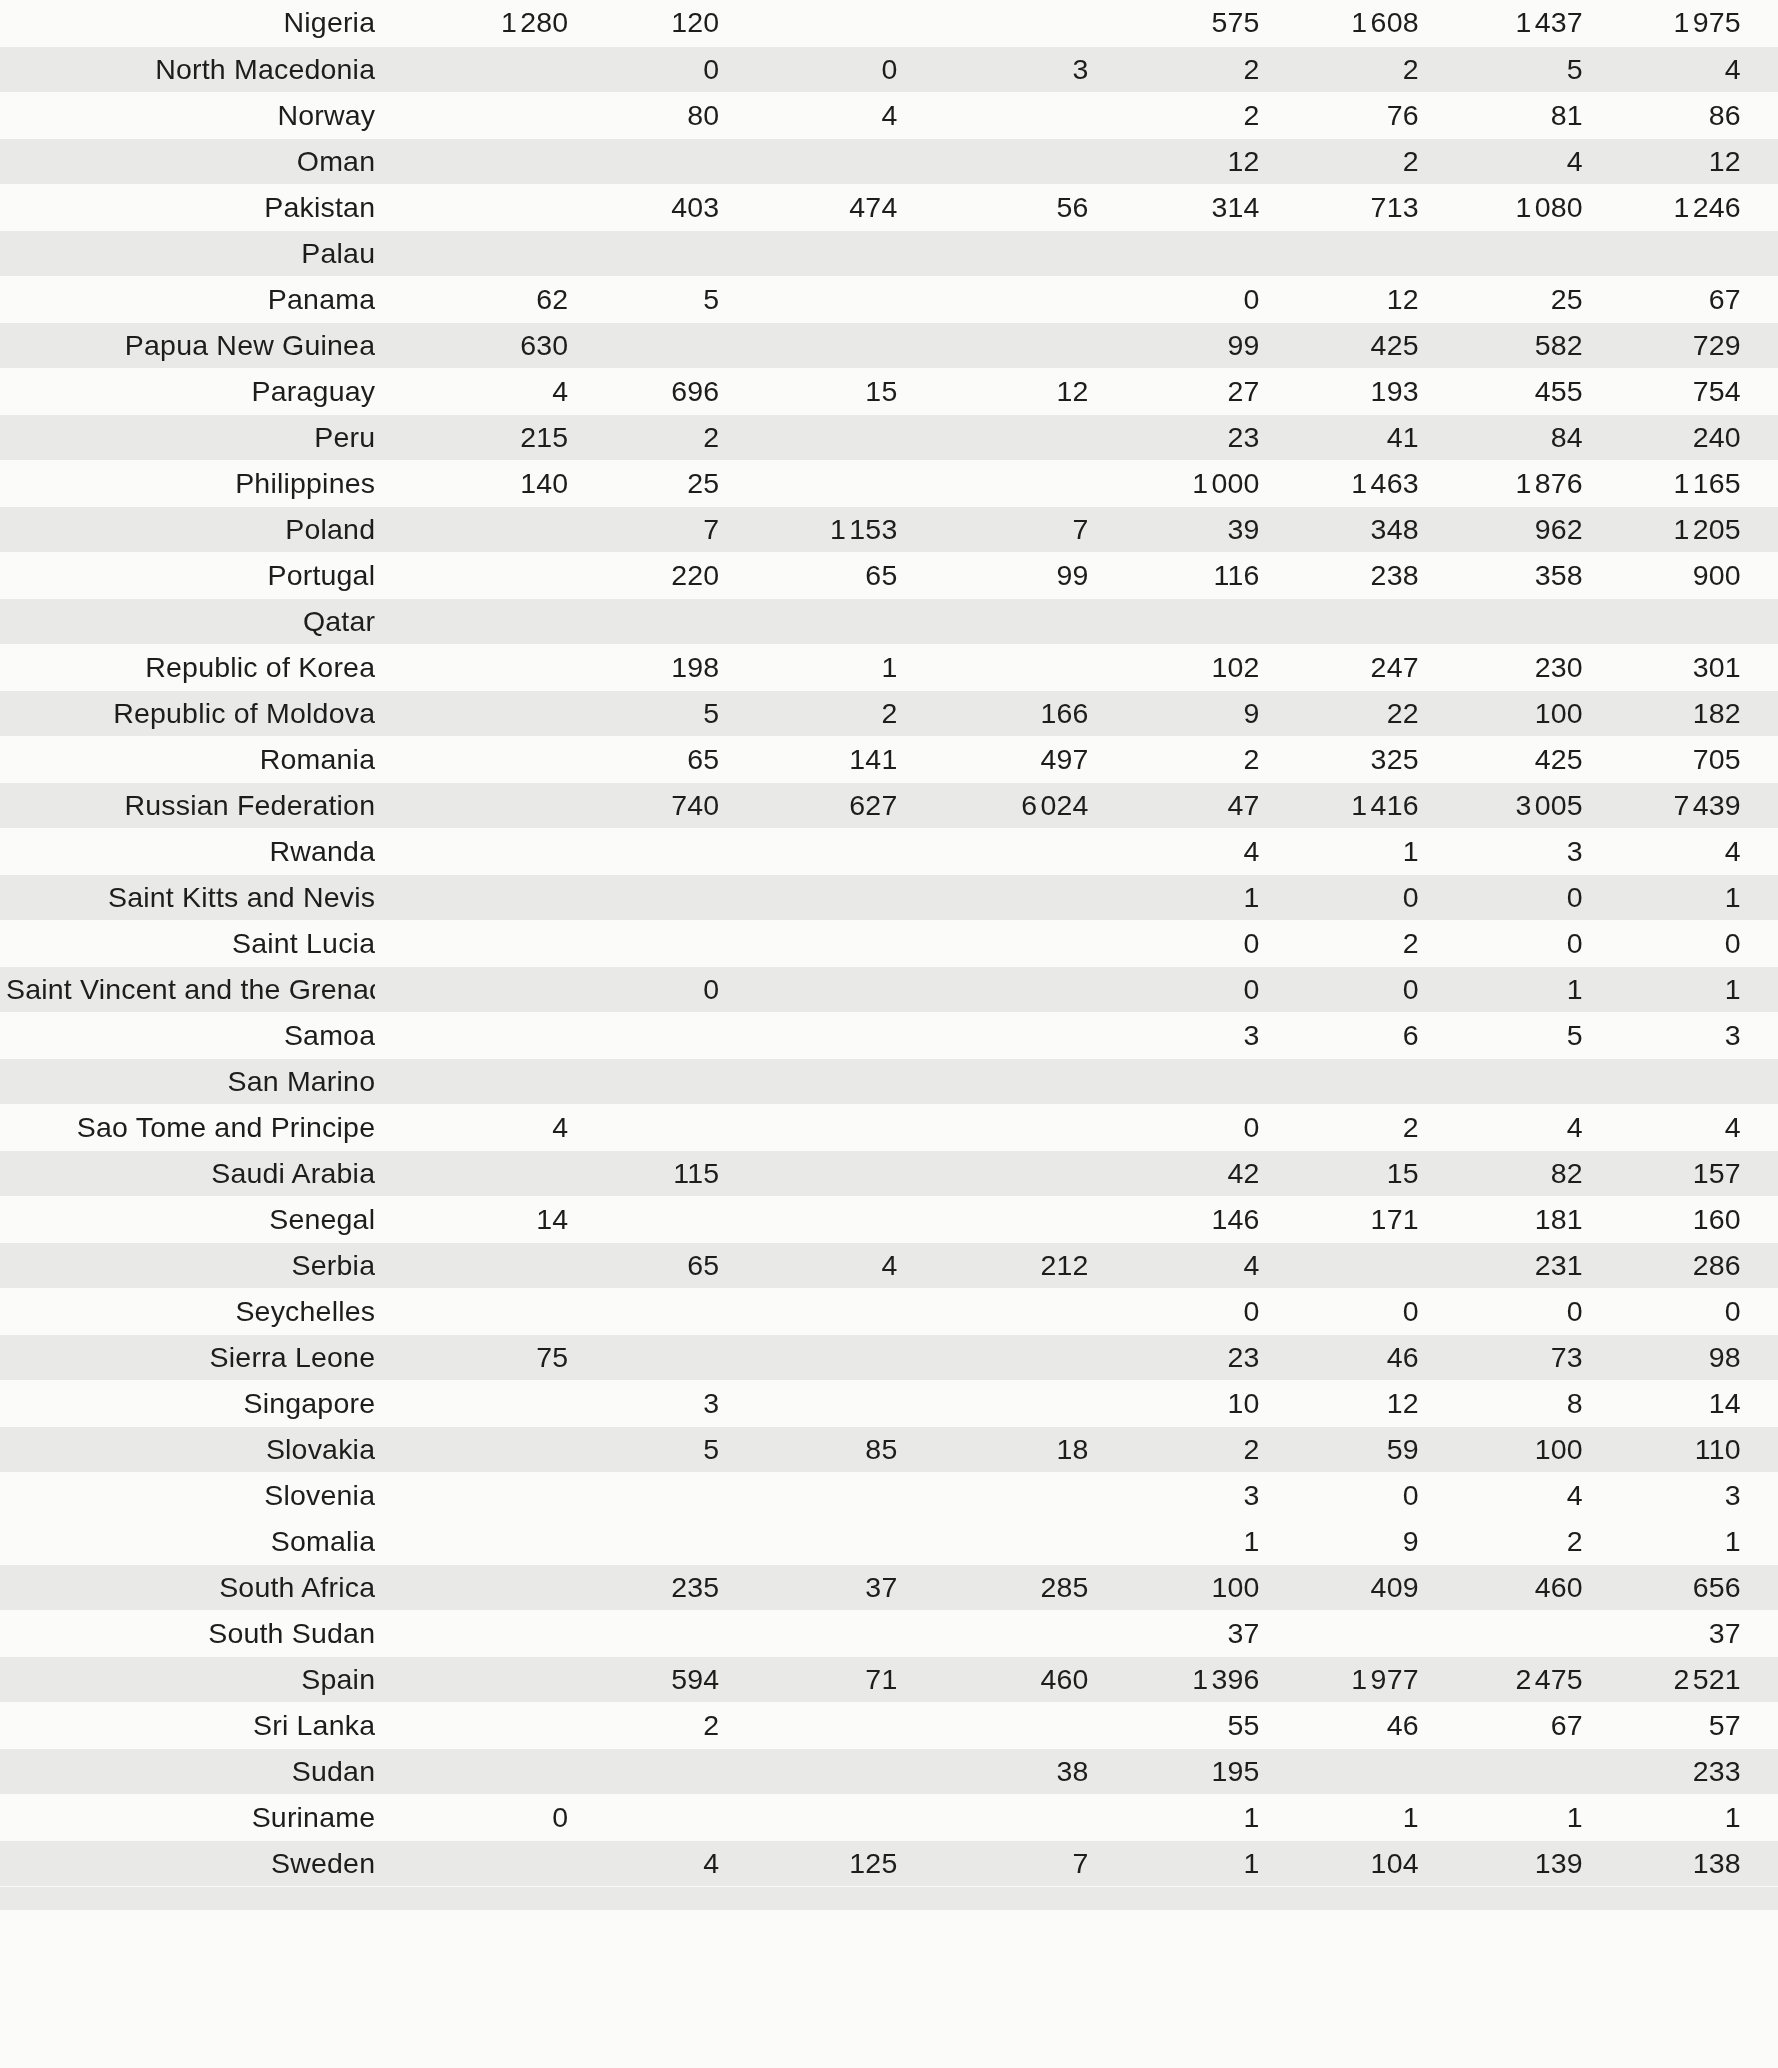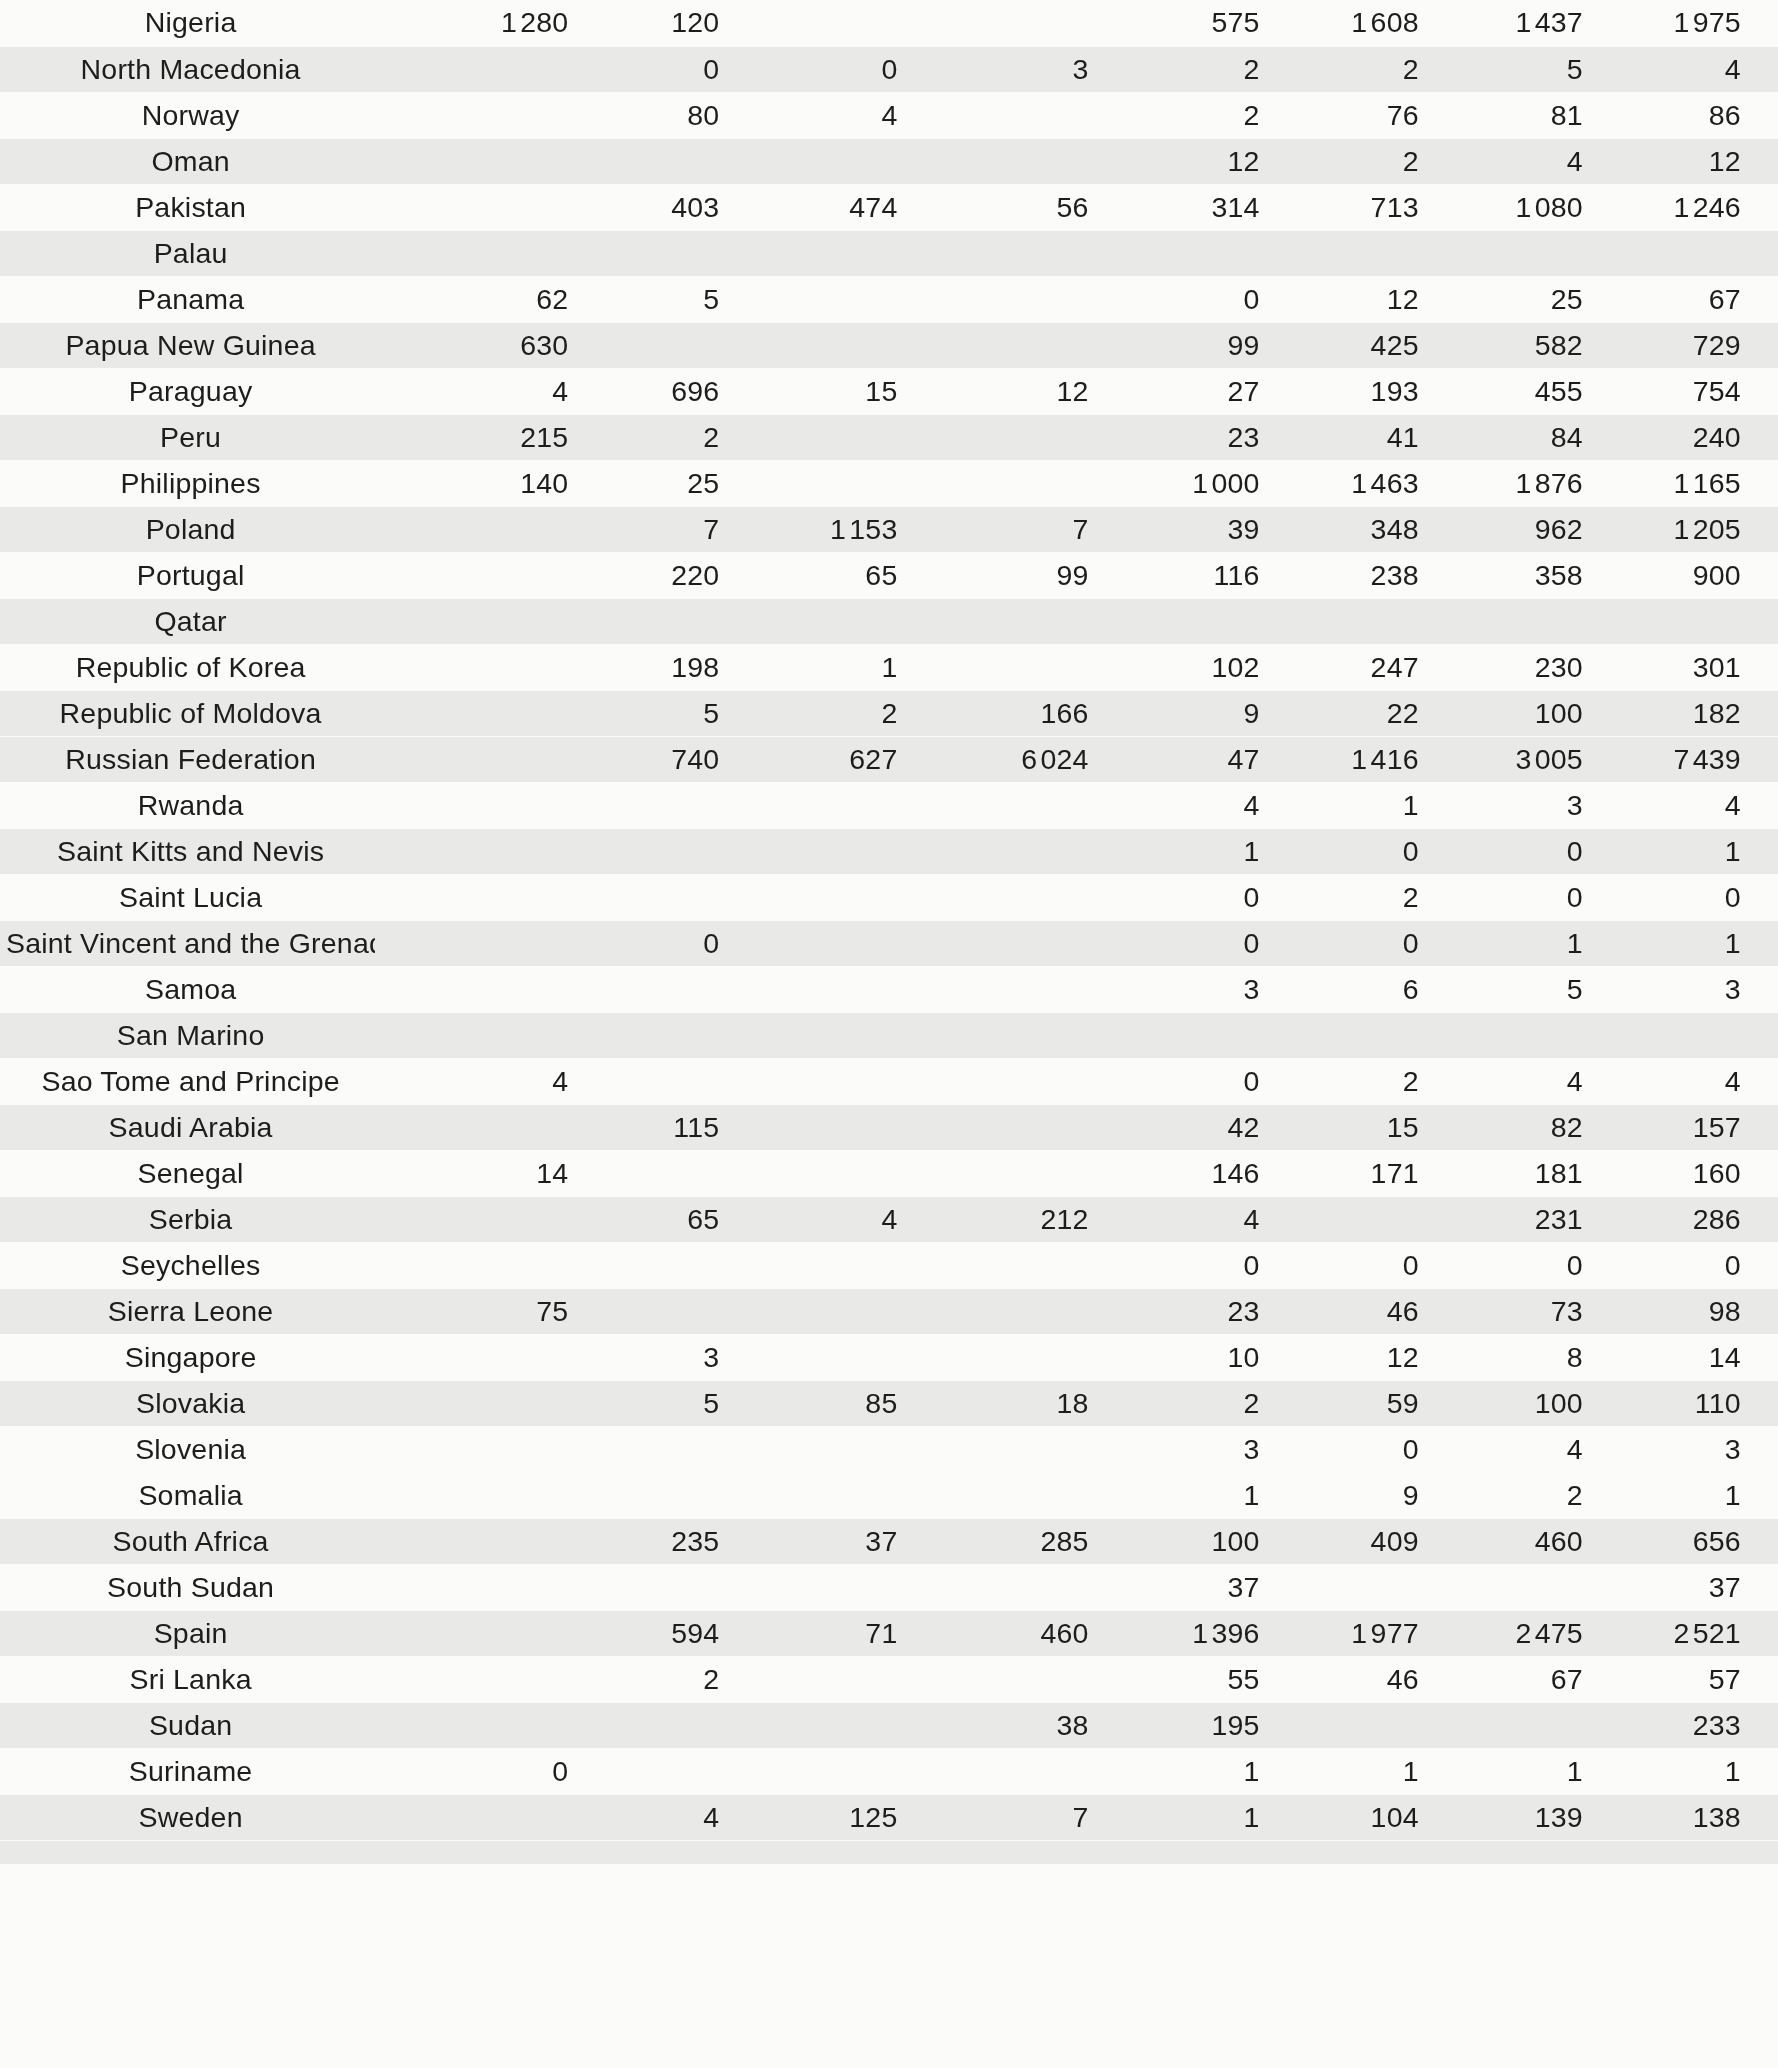--- a/index.html
+++ b/index.html
@@ -25,21 +25,21 @@
   td{
     font-size:28.5px;
     font-weight:400;
     color:var(--text);
     vertical-align:middle;
     padding:0;
     white-space:nowrap;
     overflow:hidden;
     letter-spacing:0.2px;
   }
-  td.country{padding-left:6px;text-align:center;}
+  td.country{padding-left:6px;text-align:right;}
   td.num{text-align:right;word-spacing:-4.9px;font-variant-numeric:tabular-nums;}
   td.spacer{padding:0;}
 </style>
 </head>
 <body>
 
 <table aria-hidden="false">
   <colgroup>
     <col style="width:375px">
     <col style="width:193px">
@@ -238,20 +238,32 @@
         <td class="num"></td>
         <td class="num">5</td>
         <td class="num">2</td>
         <td class="num">166</td>
         <td class="num">9</td>
         <td class="num">22</td>
         <td class="num">100</td>
         <td class="num">182</td>
         <td class="spacer"></td>
       </tr>
+      <tr class="light">
+        <td class="country">Romania</td>
+        <td class="num"></td>
+        <td class="num">65</td>
+        <td class="num">141</td>
+        <td class="num">497</td>
+        <td class="num">2</td>
+        <td class="num">325</td>
+        <td class="num">425</td>
+        <td class="num">705</td>
+        <td class="spacer"></td>
+      </tr>
       <tr class="dark">
         <td class="country">Russian Federation</td>
         <td class="num"></td>
         <td class="num">740</td>
         <td class="num">627</td>
         <td class="num">6 024</td>
         <td class="num">47</td>
         <td class="num">1 416</td>
         <td class="num">3 005</td>
         <td class="num">7 439</td>

